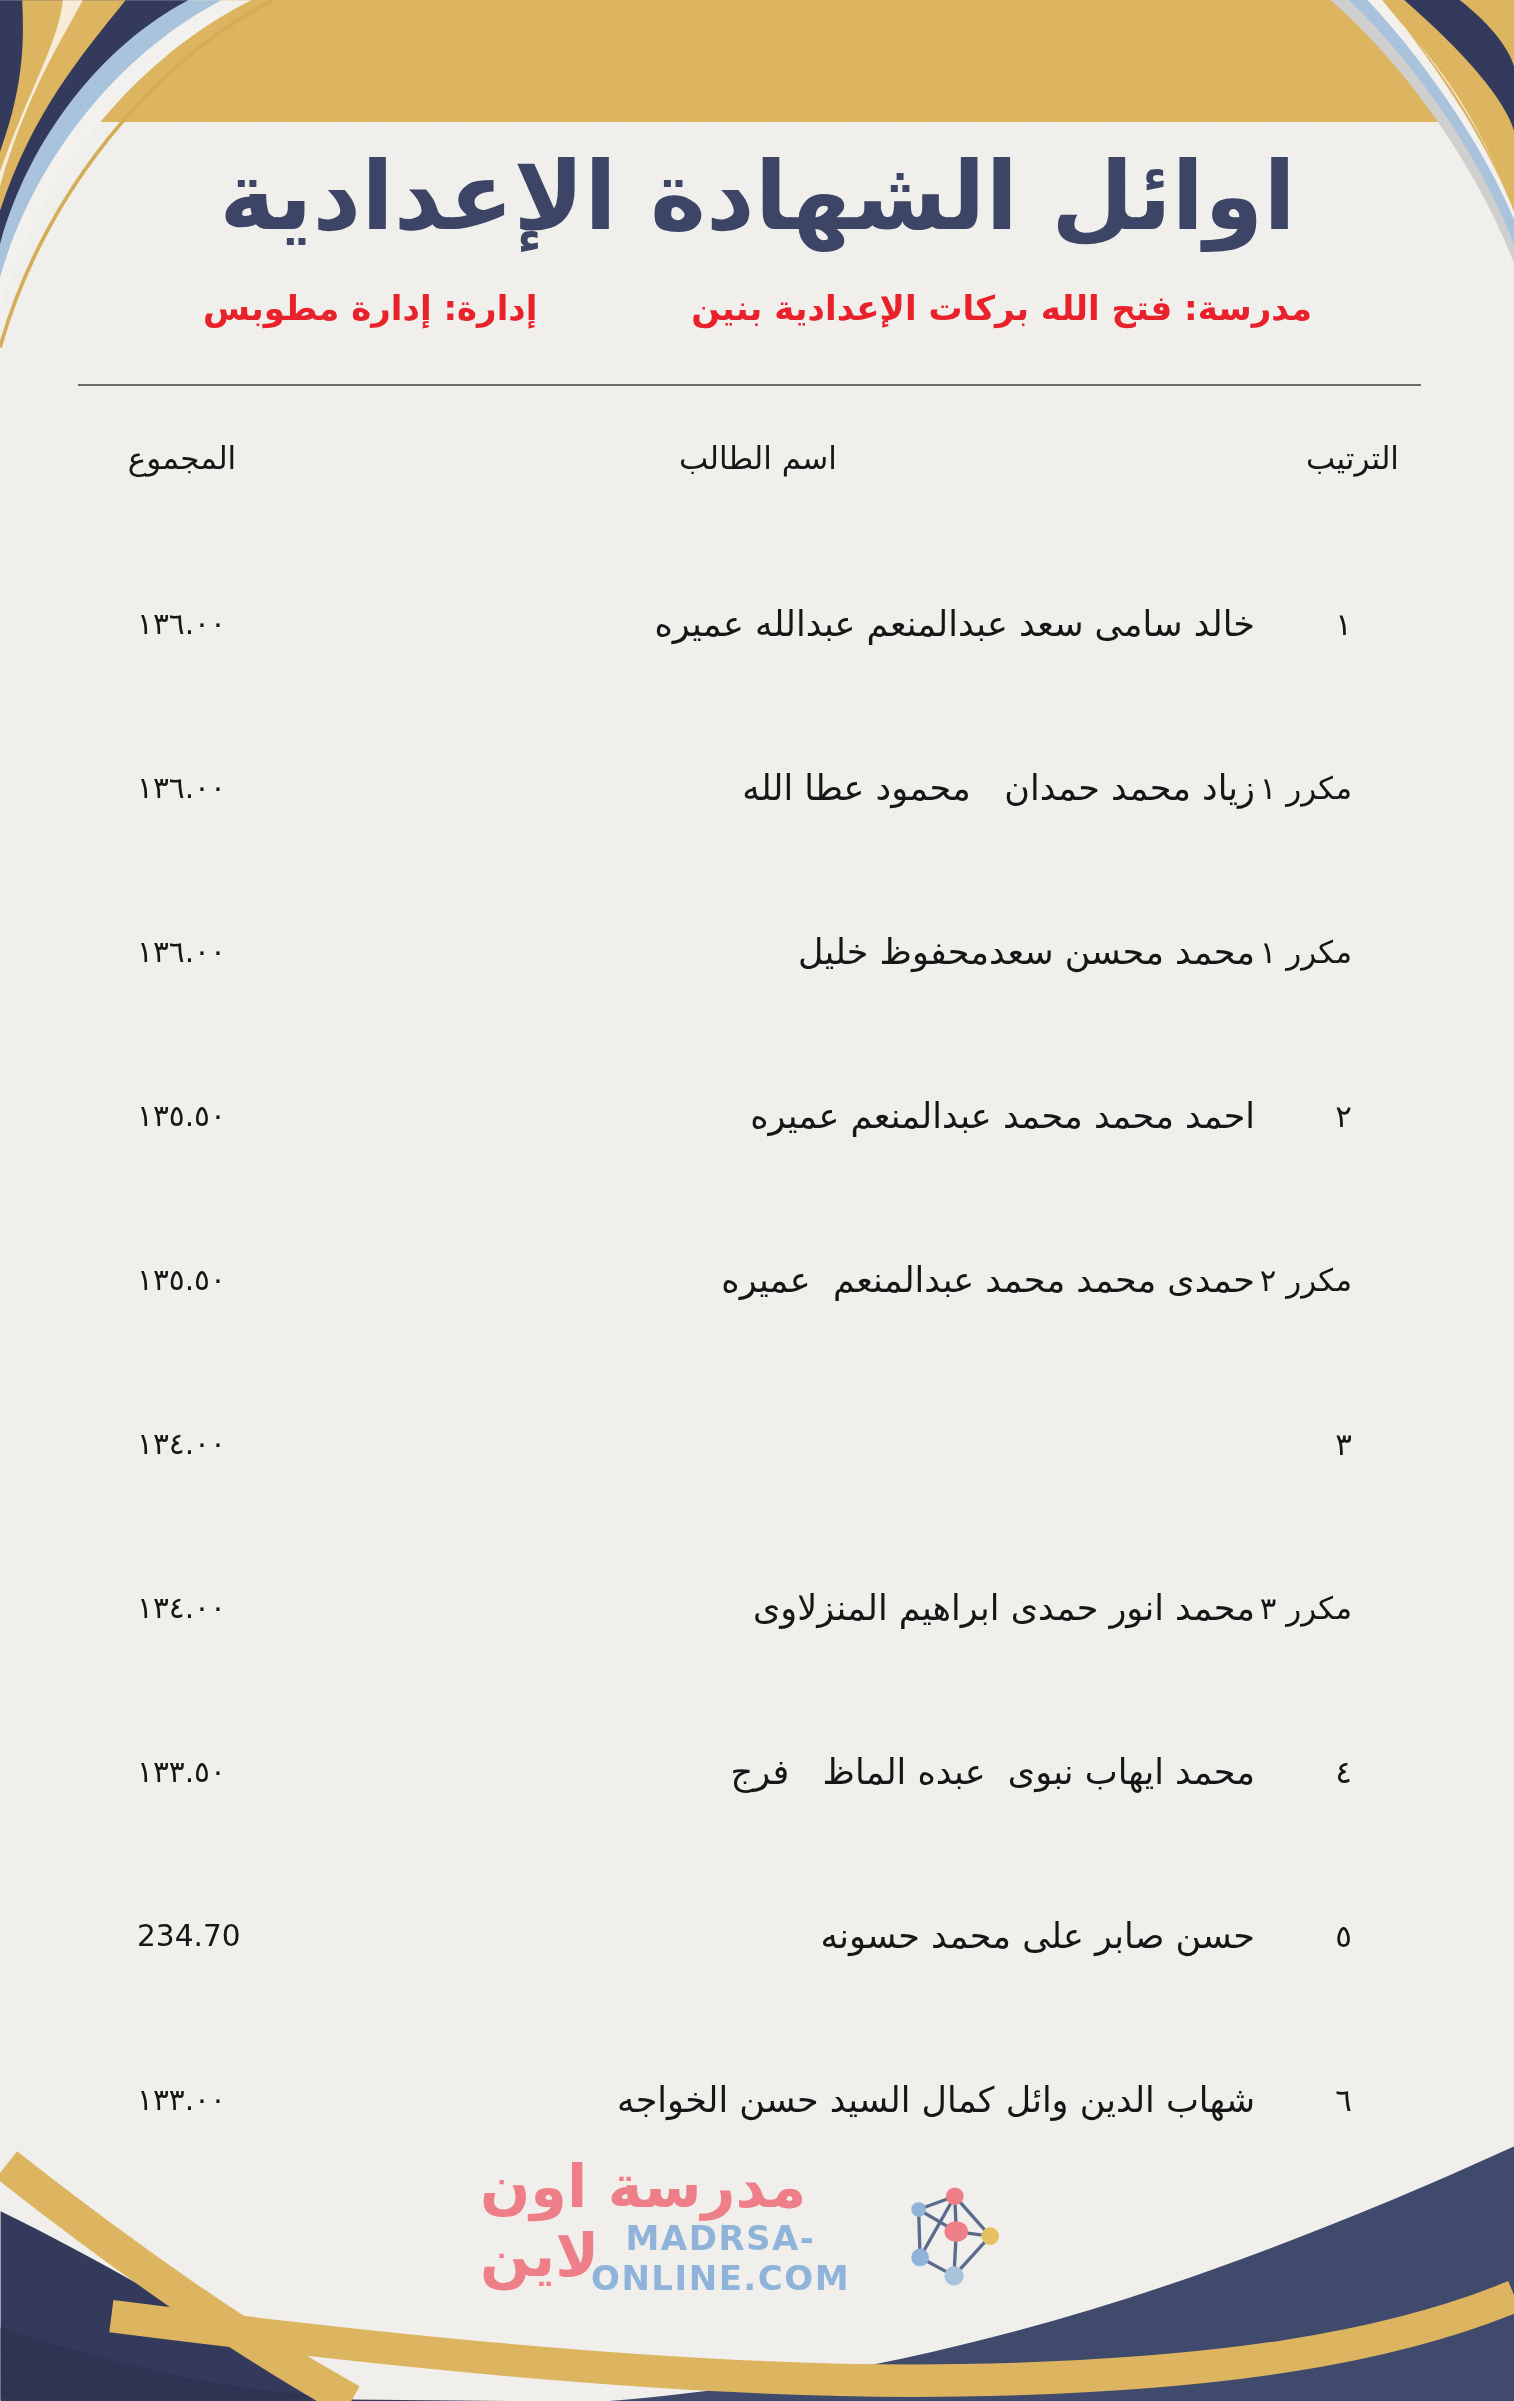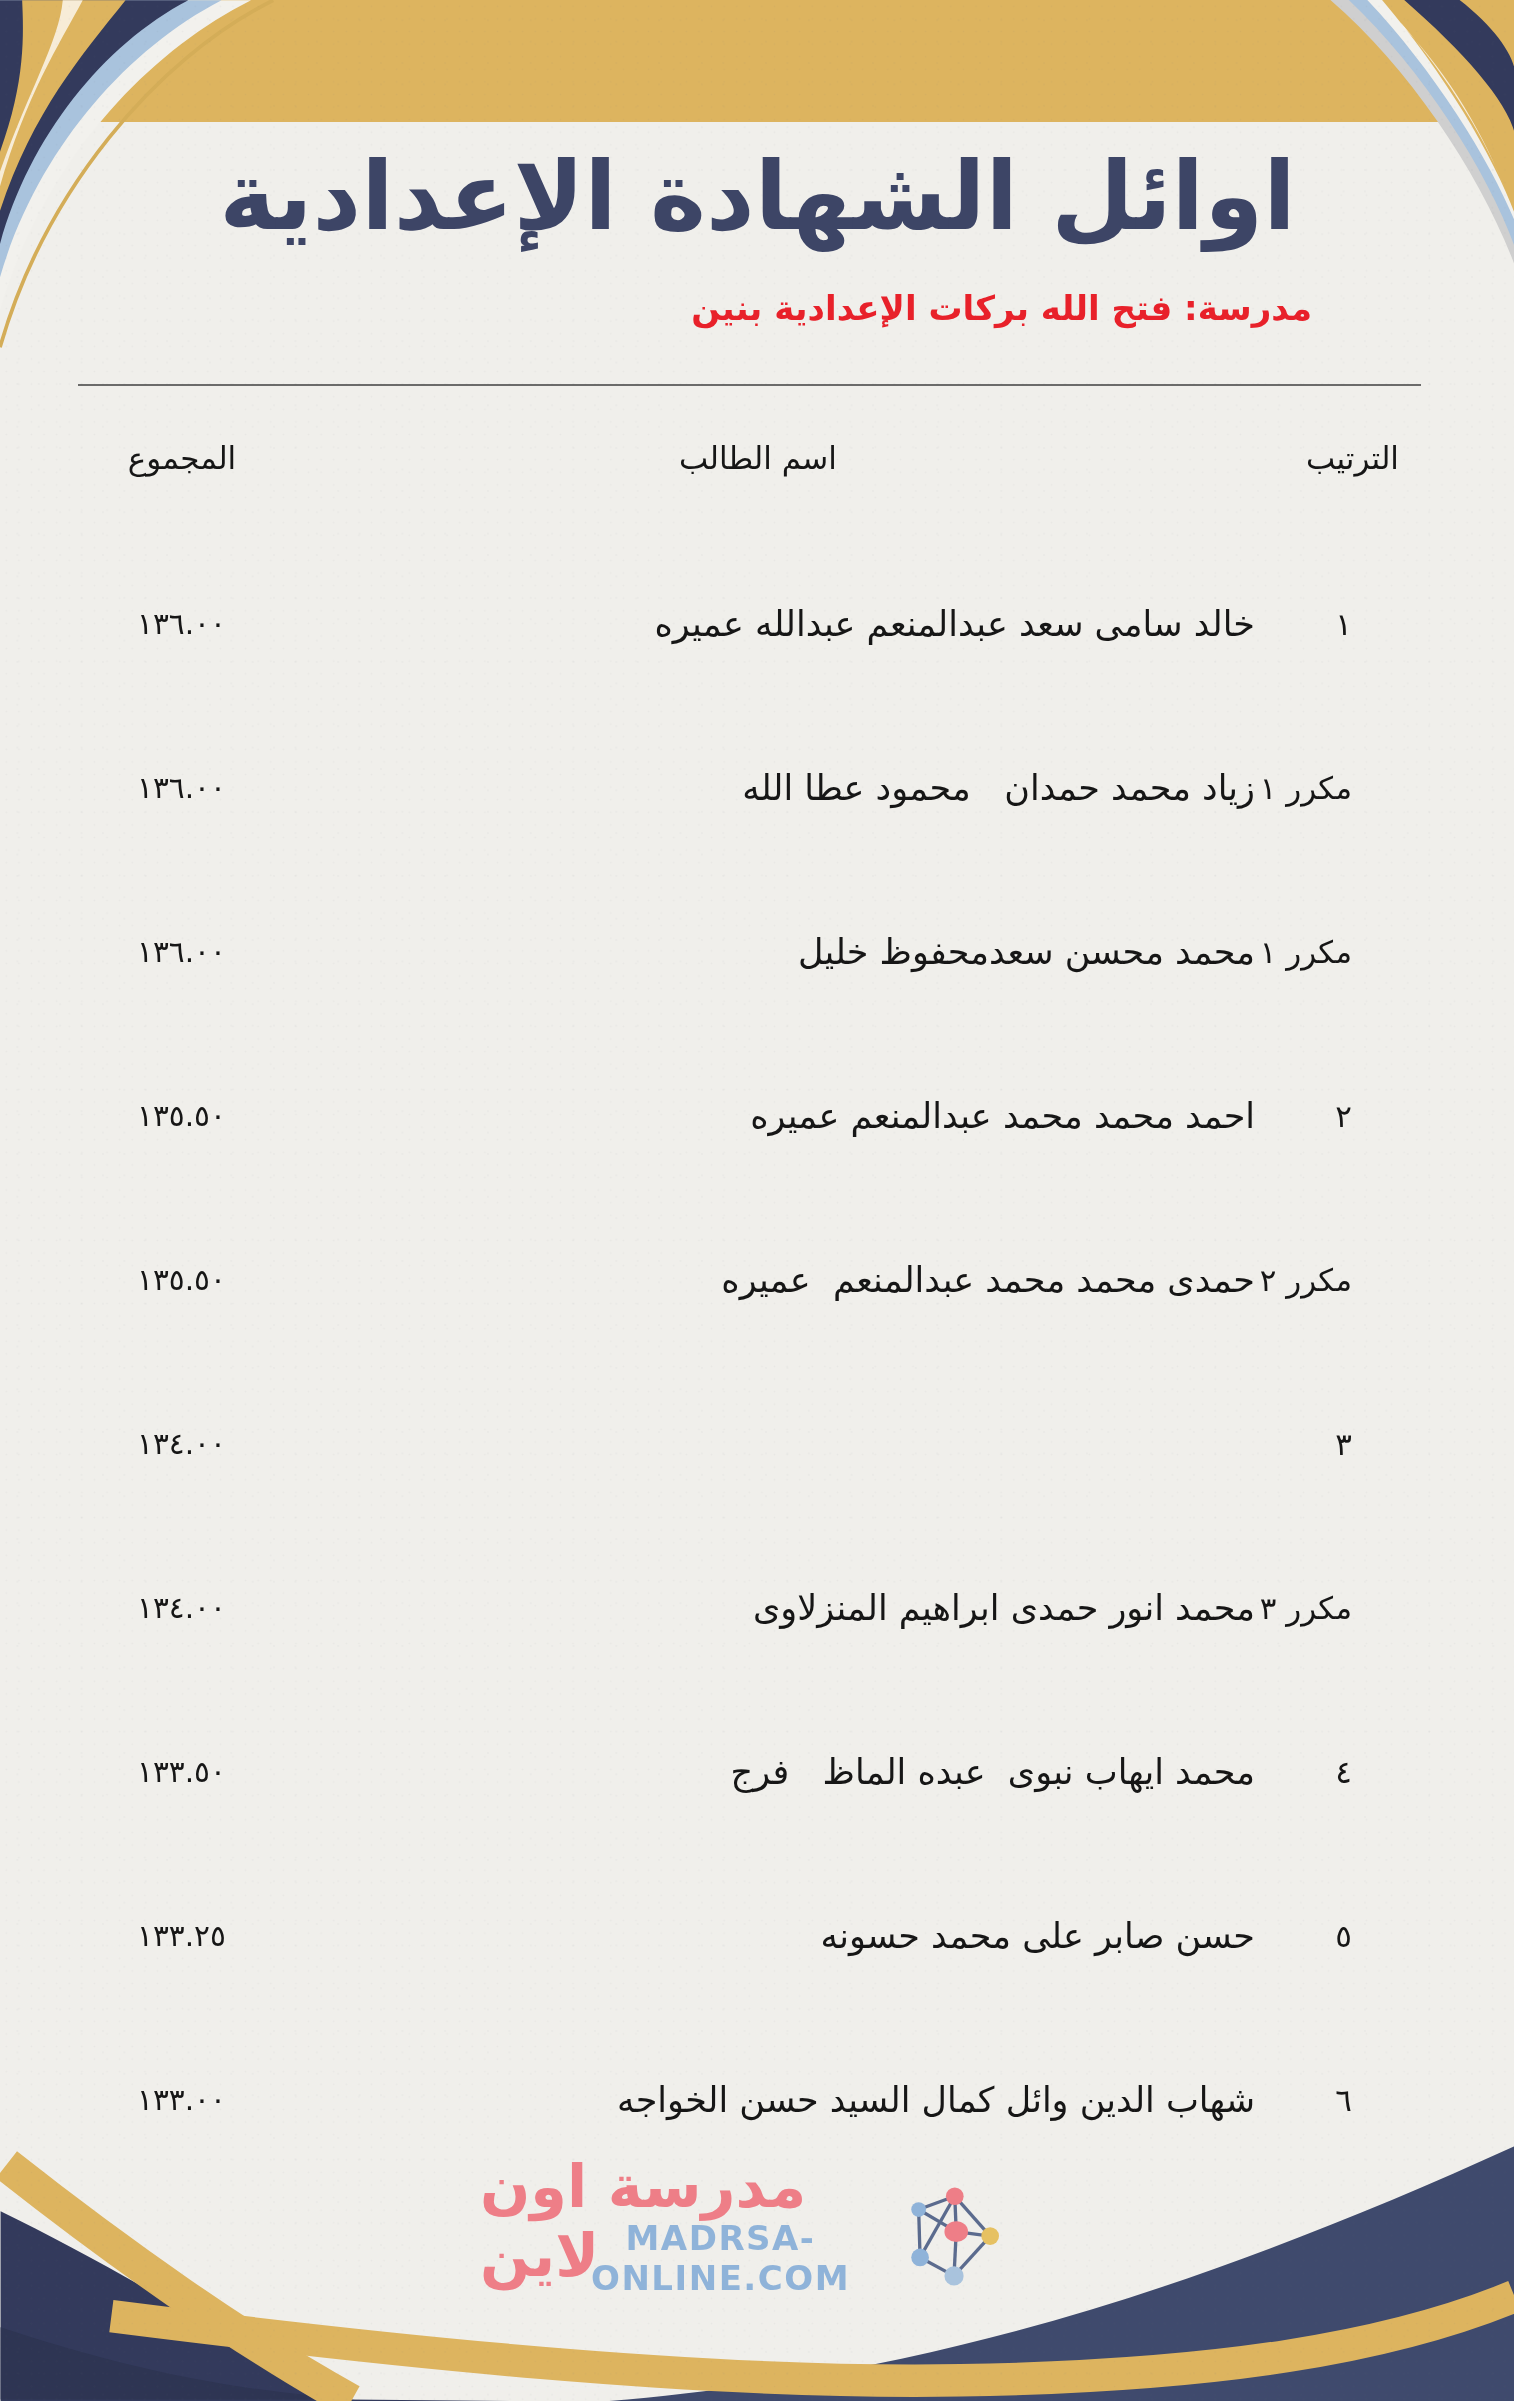--- a/index.html
+++ b/index.html
@@ -95,20 +95,21 @@
   </svg>
 
   <div class="texture"></div>
 
   <div class="content">
 
     <div class="title">اوائل الشهادة الإعدادية</div>
 
     <div class="subtitle">
       <span>مدرسة: فتح الله بركات  الإعدادية بنين</span>
+      <span>إدارة: إدارة مطوبس</span>
     </div>
 
     <div class="separator"></div>
 
     <div class="thead">
       <span class="cell h-rank">الترتيب</span>
       <span class="cell h-name">اسم الطالب</span>
       <span class="cell h-total">المجموع</span>
     </div>
 
@@ -156,21 +157,21 @@
 
   <div class="row">
     <span class="cell cell-rank">٤</span>
     <span class="cell cell-name">محمد ايهاب نبوى  عبده الماظ   فرج</span>
     <span class="cell cell-total">١٣٣.٥٠</span>
   </div>
 
   <div class="row">
     <span class="cell cell-rank">٥</span>
     <span class="cell cell-name">حسن صابر على محمد حسونه</span>
-    <span class="cell cell-total">١٣٣.٢٥</span>
+    <span class="cell cell-total">234.70</span>
   </div>
 
   <div class="row">
     <span class="cell cell-rank">٦</span>
     <span class="cell cell-name">شهاب الدين وائل كمال السيد حسن الخواجه</span>
     <span class="cell cell-total">١٣٣.٠٠</span>
   </div>
 </div>
 
     <div class="brand-ar">مدرسة اون لاين</div>

